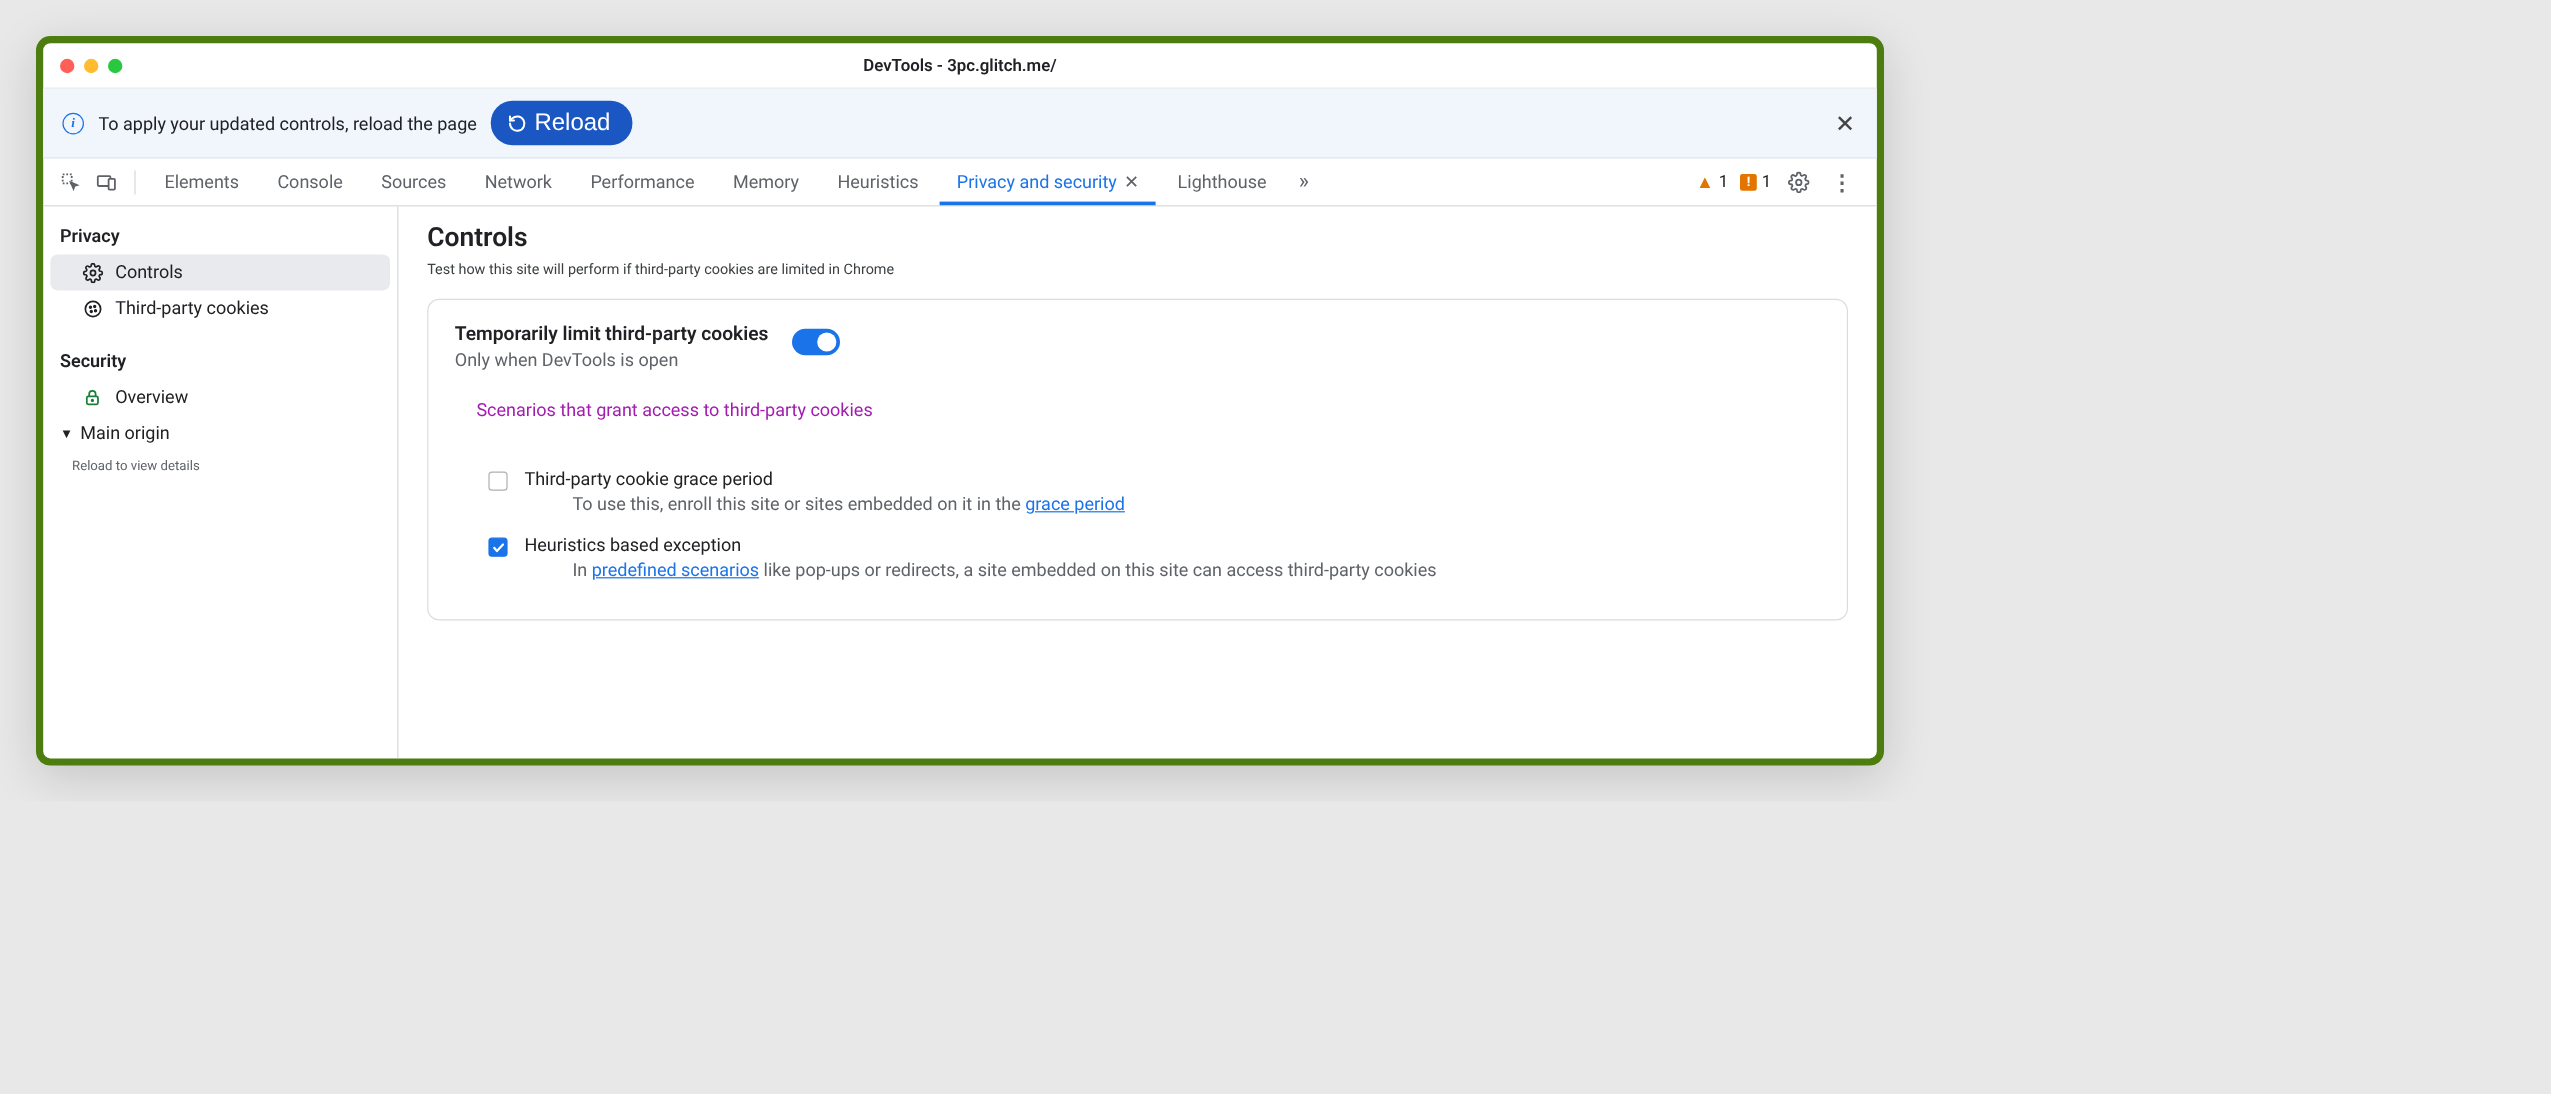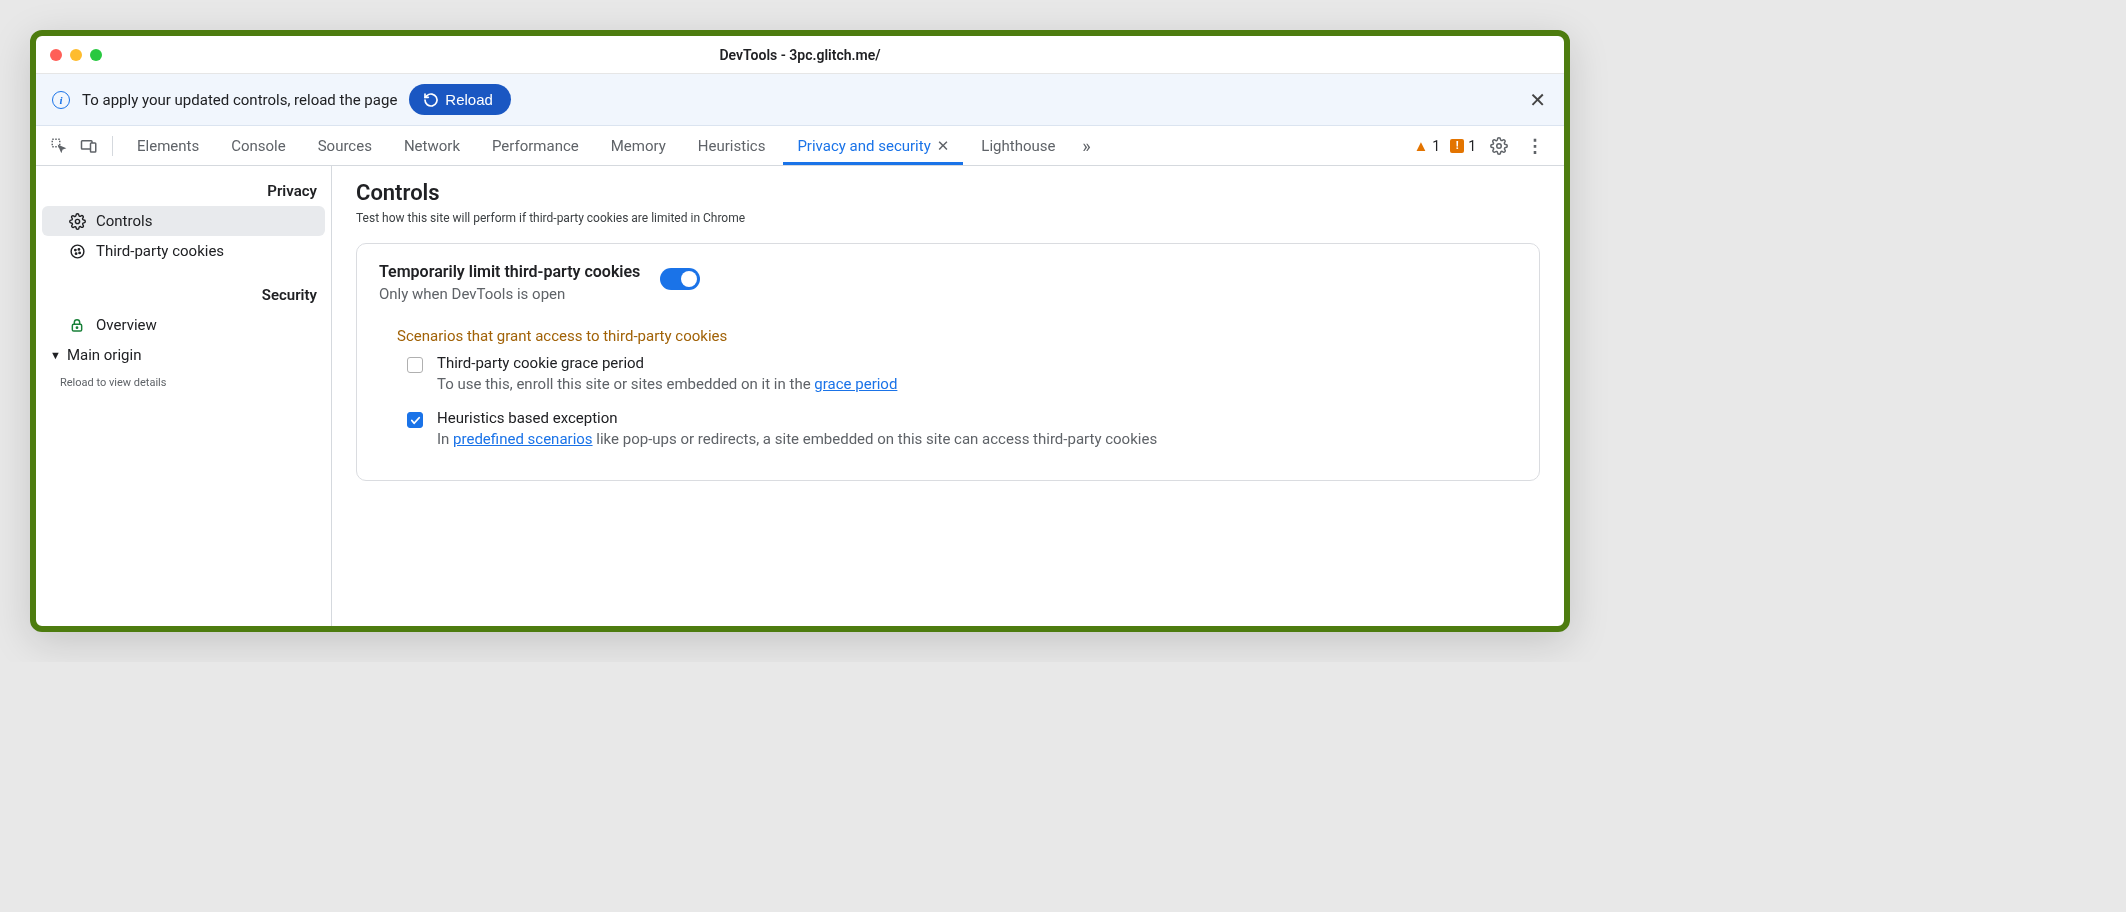--- a/index.html
+++ b/index.html
@@ -62,21 +62,21 @@
   font-family: Georgia, serif;
   font-style: italic;
 }
 .info-text { font-size: 15px; }
 .reload-btn {
   background: #1a57c2;
   color: #fff;
   border: none;
   border-radius: 18px;
   padding: 7px 18px 7px 14px;
-  font-size: 15px;
+  font-size: 20px;
   font-weight: 500;
   display: inline-flex;
   align-items: center;
   gap: 6px;
   cursor: pointer;
 }
 .info-close {
   position: absolute;
   right: 18px;
   font-size: 20px;
@@ -154,21 +154,20 @@
 .content { display: flex; min-height: 460px; }
 .sidebar {
   width: 296px;
   border-right: 1px solid #d5d9de;
   padding: 10px 0;
 }
 .sb-heading {
   font-weight: 600;
   font-size: 15px;
   padding: 6px 14px;
-  text-align: right;
 }
 .sb-item {
   display: flex;
   align-items: center;
   gap: 10px;
   padding: 6px 14px 6px 32px;
   font-size: 15px;
   cursor: pointer;
 }
 .sb-item.selected {
@@ -222,21 +221,21 @@
 .toggle::after {
   content:'';
   position:absolute;
   right:3px; top:3px;
   width:16px; height:16px;
   background:#fff;
   border-radius:50%;
 }
 .exceptions { margin-top: 24px; padding-left: 18px; }
 .exc-title { font-weight: 600; font-size: 15px; margin-bottom: 4px; }
-.exc-sub { font-size: 15px; color: #a16207; margin-bottom: 3px; }
+.exc-sub { font-size: 15px; color: #a21caf; margin-bottom: 33px; }
 .exc-item {
   display: flex;
   align-items: flex-start;
   gap: 14px;
   padding: 6px 0 10px 10px;
 }
 .chk {
   width: 16px; height: 16px;
   border: 1.5px solid #b0b0b0;
   border-radius: 3px;
@@ -246,21 +245,21 @@
   display: inline-flex;
   align-items: center;
   justify-content: center;
 }
 .chk.checked {
   background: #1a73e8;
   border-color: #1a73e8;
   color: #fff;
 }
 .exc-label { font-size: 15px; margin-bottom: 3px; }
-.exc-desc { font-size: 15px; color: #5f6368; }
+.exc-desc { font-size: 15px; color: #5f6368; margin-left: 40px; }
 .link { color: #1a73e8; text-decoration: underline; cursor: pointer; }
 </style>
 </head>
 <body>
 
 <div class="window">
 
   <div class="titlebar">
     <div class="traffic-lights">
       <div class="tlight tl-close"></div>

